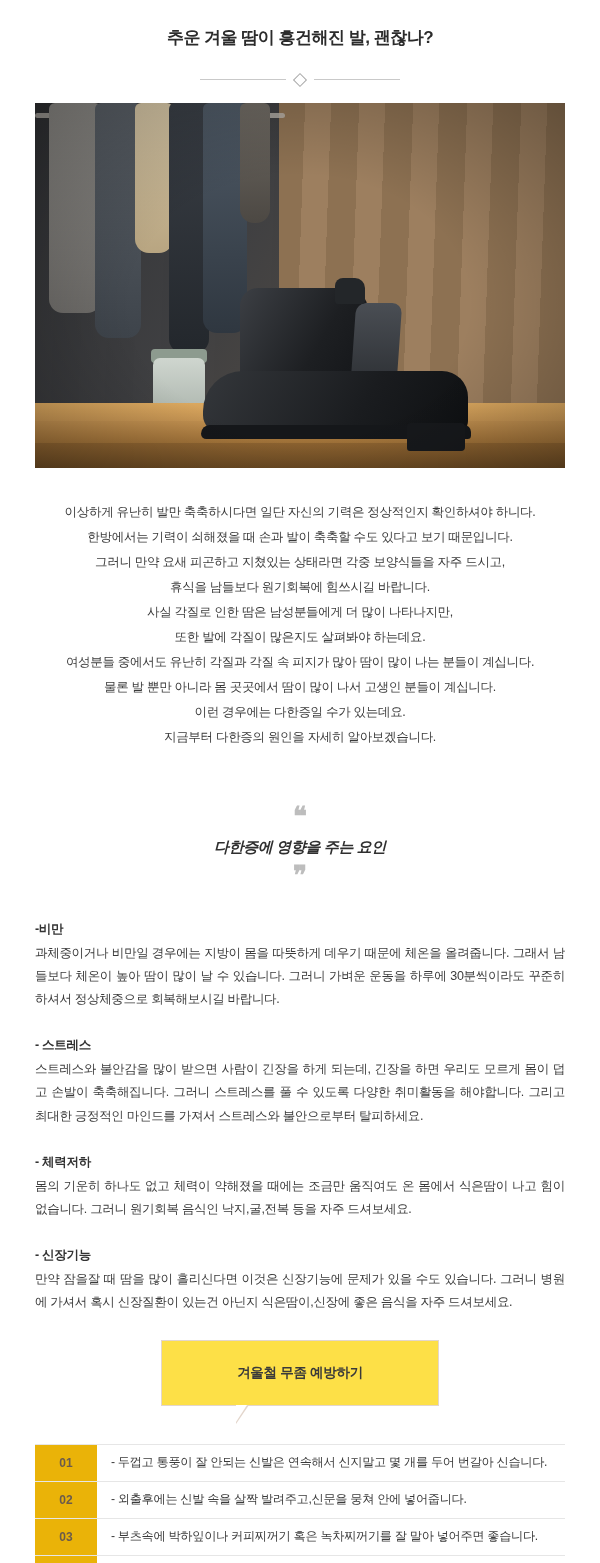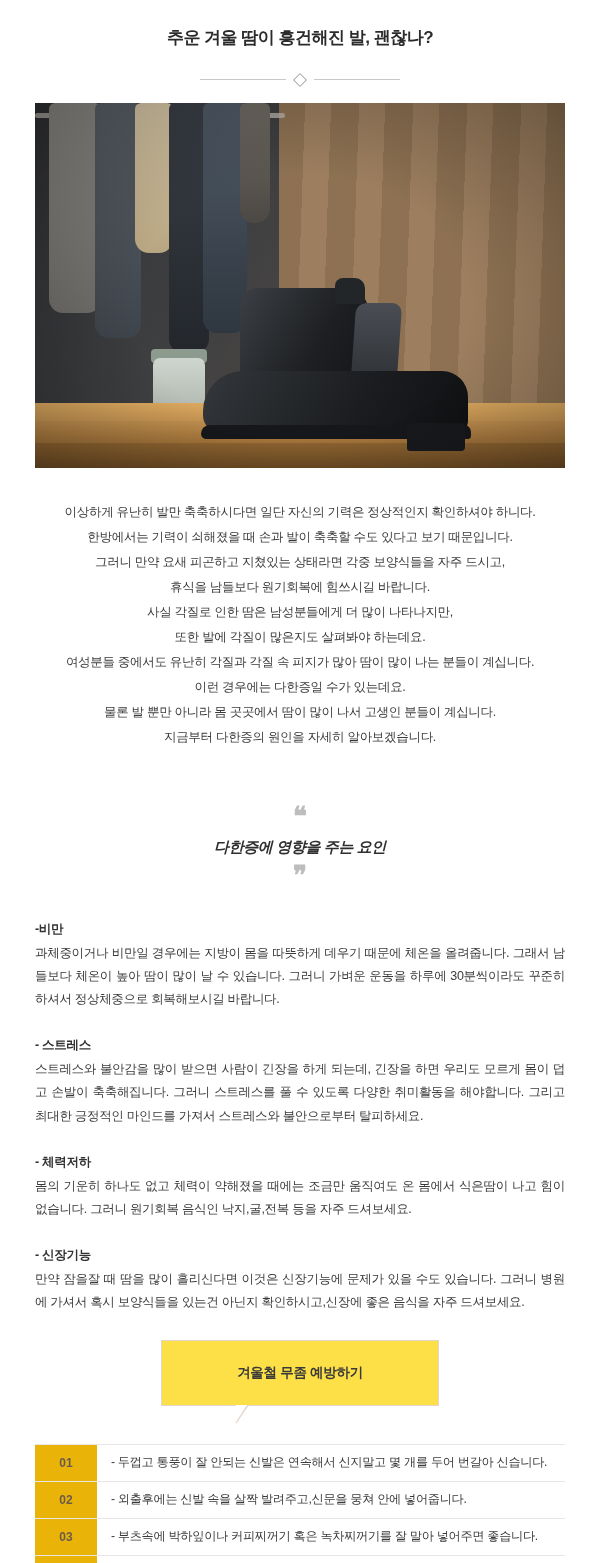--- a/index.html
+++ b/index.html
@@ -344,43 +344,43 @@
   </div>
 
   <div class="intro">
     <div>이상하게 유난히 발만 축축하시다면 일단 자신의 기력은 정상적인지 확인하셔야 하니다.</div>
     <div>한방에서는 기력이 쇠해졌을 때 손과 발이 축축할 수도 있다고 보기 때문입니다.</div>
     <div>그러니 만약 요새 피곤하고 지쳤있는 상태라면 각중 보양식들을 자주 드시고,</div>
     <div>휴식을 남들보다 원기회복에 힘쓰시길 바랍니다.</div>
     <div>사실 각질로 인한 땀은 남성분들에게 더 많이 나타나지만,</div>
     <div>또한 발에 각질이 많은지도 살펴봐야 하는데요.</div>
     <div>여성분들 중에서도 유난히 각질과 각질 속 피지가 많아 땀이 많이 나는 분들이 계십니다.</div>
+    <div>물론 발 뿐만 아니라 몸 곳곳에서 땀이 많이 나서 고생인 분들이 계십니다.</div>
     <div>이런 경우에는 다한증일 수가 있는데요.</div>
-    <div>물론 발 뿐만 아니라 몸 곳곳에서 땀이 많이 나서 고생인 분들이 계십니다.</div>
     <div>지금부터 다한증의 원인을 자세히 알아보겠습니다.</div>
   </div>
 
   <div class="quote-block">
     <div class="quote-mark">❝</div>
     <div class="quote-text">다한증에 영향을 주는 요인</div>
     <div class="quote-mark">❞</div>
   </div>
 
   <div class="body-wrap">
     <h3 class="sec-title">-비만</h3>
     <p class="sec-body">과체중이거나 비만일 경우에는 지방이 몸을 따뜻하게 데우기 때문에 체온을 올려줍니다. 그래서 남들보다 체온이 높아 땀이 많이 날 수 있습니다. 그러니 가벼운 운동을 하루에 30분씩이라도 꾸준히 하셔서 정상체중으로 회복해보시길 바랍니다.</p>
 
     <h3 class="sec-title">- 스트레스</h3>
     <p class="sec-body">스트레스와 불안감을 많이 받으면 사람이 긴장을 하게 되는데, 긴장을 하면 우리도 모르게 몸이 덥고 손발이 축축해집니다. 그러니 스트레스를 풀 수 있도록 다양한 취미활동을 해야합니다. 그리고 최대한 긍정적인 마인드를 가져서 스트레스와 불안으로부터 탈피하세요.</p>
 
     <h3 class="sec-title">- 체력저하</h3>
     <p class="sec-body">몸의 기운히 하나도 없고 체력이 약해졌을 때에는 조금만 움직여도 온 몸에서 식은땀이 나고 힘이 없습니다. 그러니 원기회복 음식인 낙지,굴,전복 등을 자주 드셔보세요.</p>
 
     <h3 class="sec-title">- 신장기능</h3>
-    <p class="sec-body">만약 잠을잘 때 땀을 많이 흘리신다면 이것은 신장기능에 문제가 있을 수도 있습니다. 그러니 병원에 가셔서 혹시 보양식들을 있는건 아닌지 확인하시고,신장에 좋은 음식을 자주 드셔보세요.</p>
+    <p class="sec-body">만약 잠을잘 때 땀을 많이 흘리신다면 이것은 신장기능에 문제가 있을 수도 있습니다. 그러니 병원에 가셔서 혹시 신장질환이 있는건 아닌지 식은땀이,신장에 좋은 음식을 자주 드셔보세요.</p>
   </div>
 
   <div class="bubble-wrap">
     <div class="bubble">
       <span class="bubble-text">겨울철 무좀 예방하기</span>
     </div>
   </div>
 
   <div class="tips">
     <div class="tip-row">

